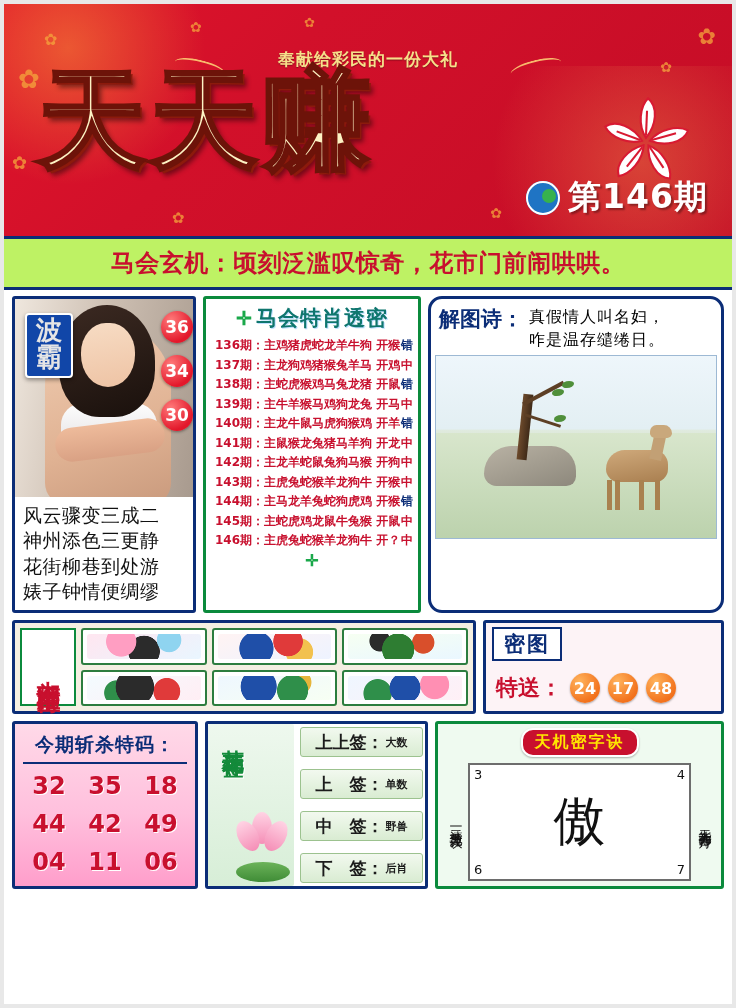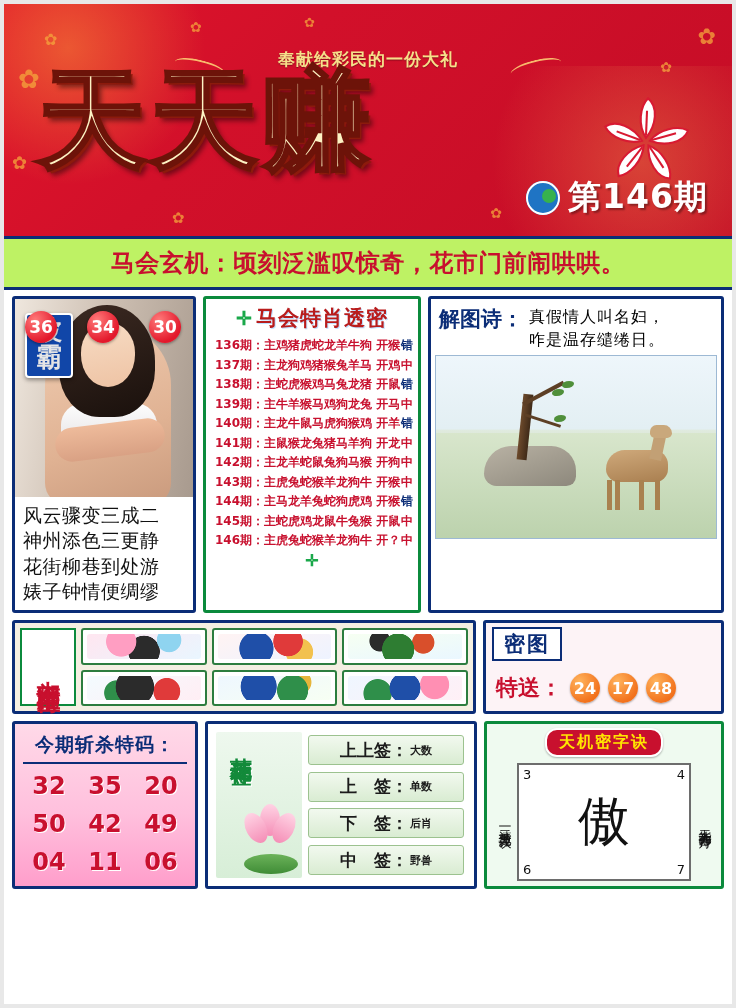--- a/index.html
+++ b/index.html
@@ -235,25 +235,26 @@
     font-size: 26px;
     font-weight: bold;
     font-family: "DejaVu Sans", sans-serif;
     line-height: 1.05;
     padding: 2px 0 4px 0;
     box-shadow: 0 2px 4px rgba(0,0,0,.4);
     z-index: 3;
   }
   .num-stack {
     position: absolute;
-    right: 12px;
+    right: 0;
     top: 12px;
     z-index: 3;
     display: flex;
-    gap: 30px;
+    flex-direction: column;
+    gap: 12px;
   }
   .num-ball {
     width: 32px; height: 32px;
     border-radius: 50%;
     background: radial-gradient(circle at 32% 28%, #ff7a7a, #e3182b 70%);
     color: #ffffff;
     font-size: 17px;
     font-weight: bold;
     font-family: "DejaVu Sans", sans-serif;
     display: flex;
@@ -290,21 +291,21 @@
     gap: 4px;
     height: 30px;
   }
   .cross-icon {
     color: #1aa84a;
     font-size: 19px;
     font-weight: bold;
     line-height: 1;
   }
   .mahui-title-text {
-    color: #b91c1c;
+    color: #0f766e;
     font-size: 21px;
     font-weight: bold;
     font-family: Liberation Serif, serif;
     letter-spacing: 1px;
     text-shadow: 1px 1px 0 #bfe0ff;
   }
   .pred-list {
     padding: 3px 2px 0 6px;
   }
   .pred-row {
@@ -327,21 +328,21 @@
     font-size: 16px;
     font-weight: bold;
     line-height: 1;
     margin-top: 2px;
   }
 
   
   .jietu-panel {
     flex: 1;
     border: 3px solid #0b2d77;
-    border-radius: 3px;
+    border-radius: 14px;
     background: #ffffff;
     padding: 4px;
     box-sizing: border-box;
   }
   .jietu-head {
     display: flex;
     align-items: flex-start;
     gap: 6px;
     padding: 2px 2px 4px 4px;
   }
@@ -558,25 +559,25 @@
   }
   .kill-num {
     color: #c8102e;
     font-size: 24px;
     font-weight: bold;
     font-family: "DejaVu Sans", sans-serif;
     text-shadow: 1px 1px 0 #ffffff;
   }
 
   .lotus-panel {
-    width: 272px;
+    width: 223px;
     border: 3px solid #0b2d77;
     border-radius: 3px;
     background: #ffffff;
-    padding: 8px;
+    padding: 0;
     box-sizing: border-box;
     display: flex;
     gap: 4px;
   }
   .lotus-left {
     width: 86px;
     position: relative;
     background: linear-gradient(180deg, #eef8ee, #d7eed7);
     border-radius: 2px;
     overflow: hidden;
@@ -923,22 +924,22 @@
       </div>
     </div>
 
     <div class="row">
 
       <div class="kill-panel">
         <div class="kill-title">今期斩杀特码：</div>
         <div class="kill-grid">
           <div class="kill-num">32</div>
           <div class="kill-num">35</div>
-          <div class="kill-num">20</div>
-          <div class="kill-num">50</div>
+          <div class="kill-num">18</div>
+          <div class="kill-num">44</div>
           <div class="kill-num">42</div>
           <div class="kill-num">49</div>
           <div class="kill-num">04</div>
           <div class="kill-num">11</div>
           <div class="kill-num">06</div>
         </div>
       </div>
 
       <div class="lotus-panel">
         <div class="lotus-left">
@@ -953,26 +954,26 @@
         <div class="lotus-right">
           <div class="lot-row">
             <span class="lot-key">上上签：</span>
             <span class="lot-val">大数</span>
           </div>
           <div class="lot-row">
             <span class="lot-key">上　签：</span>
             <span class="lot-val">单数</span>
           </div>
           <div class="lot-row">
+            <span class="lot-key">中　签：</span>
+            <span class="lot-val">野兽</span>
+          </div>
+          <div class="lot-row">
             <span class="lot-key">下　签：</span>
             <span class="lot-val">后肖</span>
-          </div>
-          <div class="lot-row">
-            <span class="lot-key">中　签：</span>
-            <span class="lot-val">野兽</span>
           </div>
         </div>
       </div>
 
       <div class="tianji-panel">
         <div class="tianji-title">天机密字诀</div>
         <div class="tianji-body">
           <div class="tianji-side">一清二楚无异议</div>
           <div class="tianji-center">
             <span class="tj-corner tj-tl">3</span>

